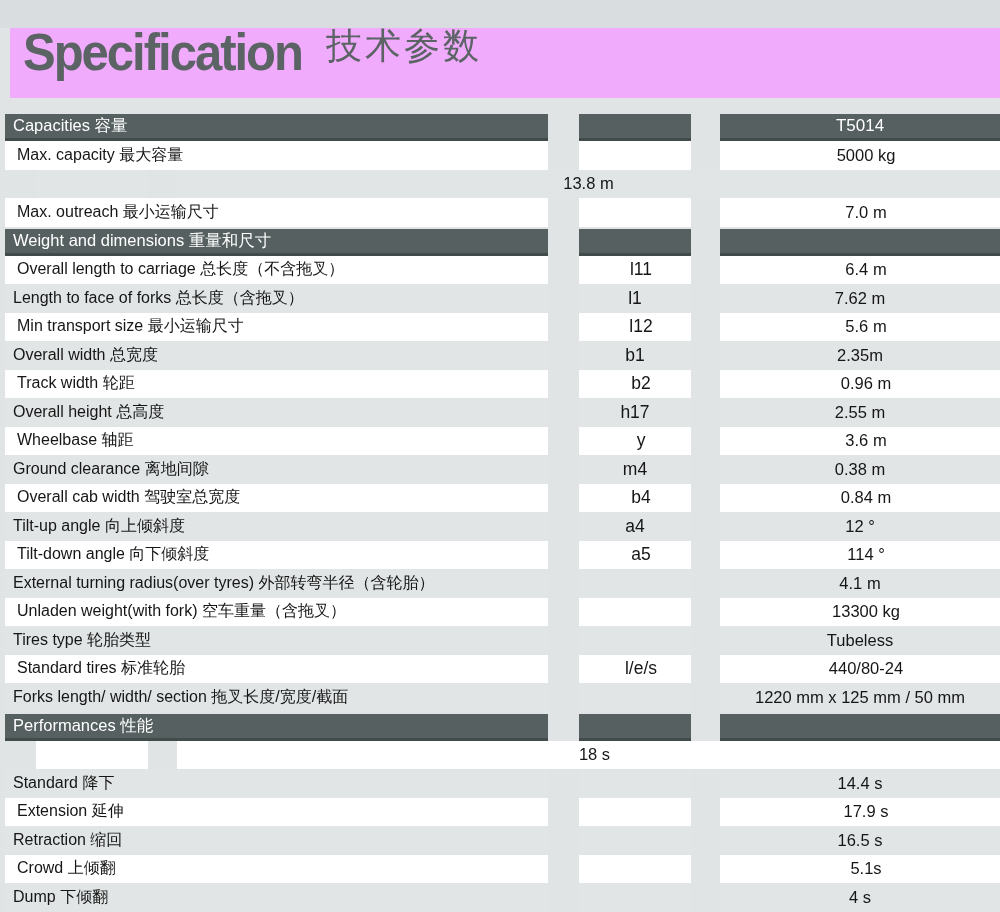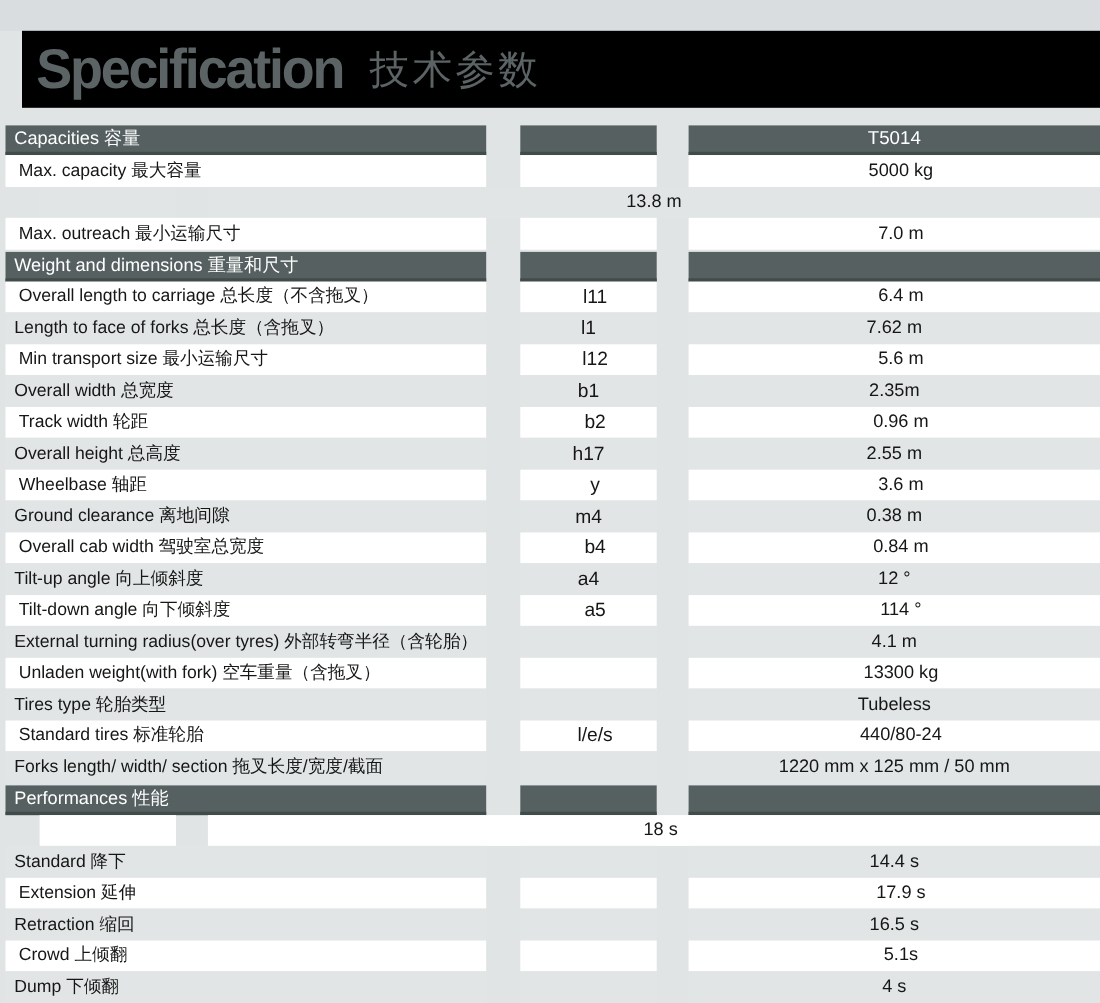--- a/index.html
+++ b/index.html
@@ -17,26 +17,26 @@
   }
   .topstrip {
     position: absolute;
     top: 0; left: 0; right: 0;
     height: 28px;
     background: #d9dde0;
   }
   .banner {
     position: absolute;
     top: 28px;
-    left: 20px;
+    left: 10px;
     right: 0;
     height: 70px;
-    background: #000000;
+    background: #f0abfc;
     display: flex;
-    align-items: center;
+    align-items: flex-start;
     padding-left: 13px;
     box-sizing: border-box;
   }
   .title-en {
     font-size: 49px;
     font-weight: 800;
     letter-spacing: -2px;
     color: #5b6365;
     line-height: 1;
     transform: scaleY(1.04);
@@ -60,30 +60,30 @@
     height: 28.5px;
     align-items: stretch;
   }
   .trow .cell {
     display: flex;
     align-items: center;
     box-sizing: border-box;
     color: #161616;
   }
   .cell.c-label {
-    width: 437px;
+    width: 543px;
     padding-left: 8px;
     font-size: 16px;
     white-space: nowrap;
     overflow: hidden;
   }
   .colgap1 { width: 31px; }
   .colgap2 { width: 29px; }
   .cell.c-code {
-    width: 124px;
+    width: 112px;
     justify-content: center;
     font-size: 17.5px;
   }
   .cell.c-value {
     flex: 1;
     justify-content: center;
     font-size: 16.5px;
   }
   .trow.r-odd .cell { background: #ffffff; padding-left: 12px; }
   .trow.r-even .cell { background: #e1e5e5; }

